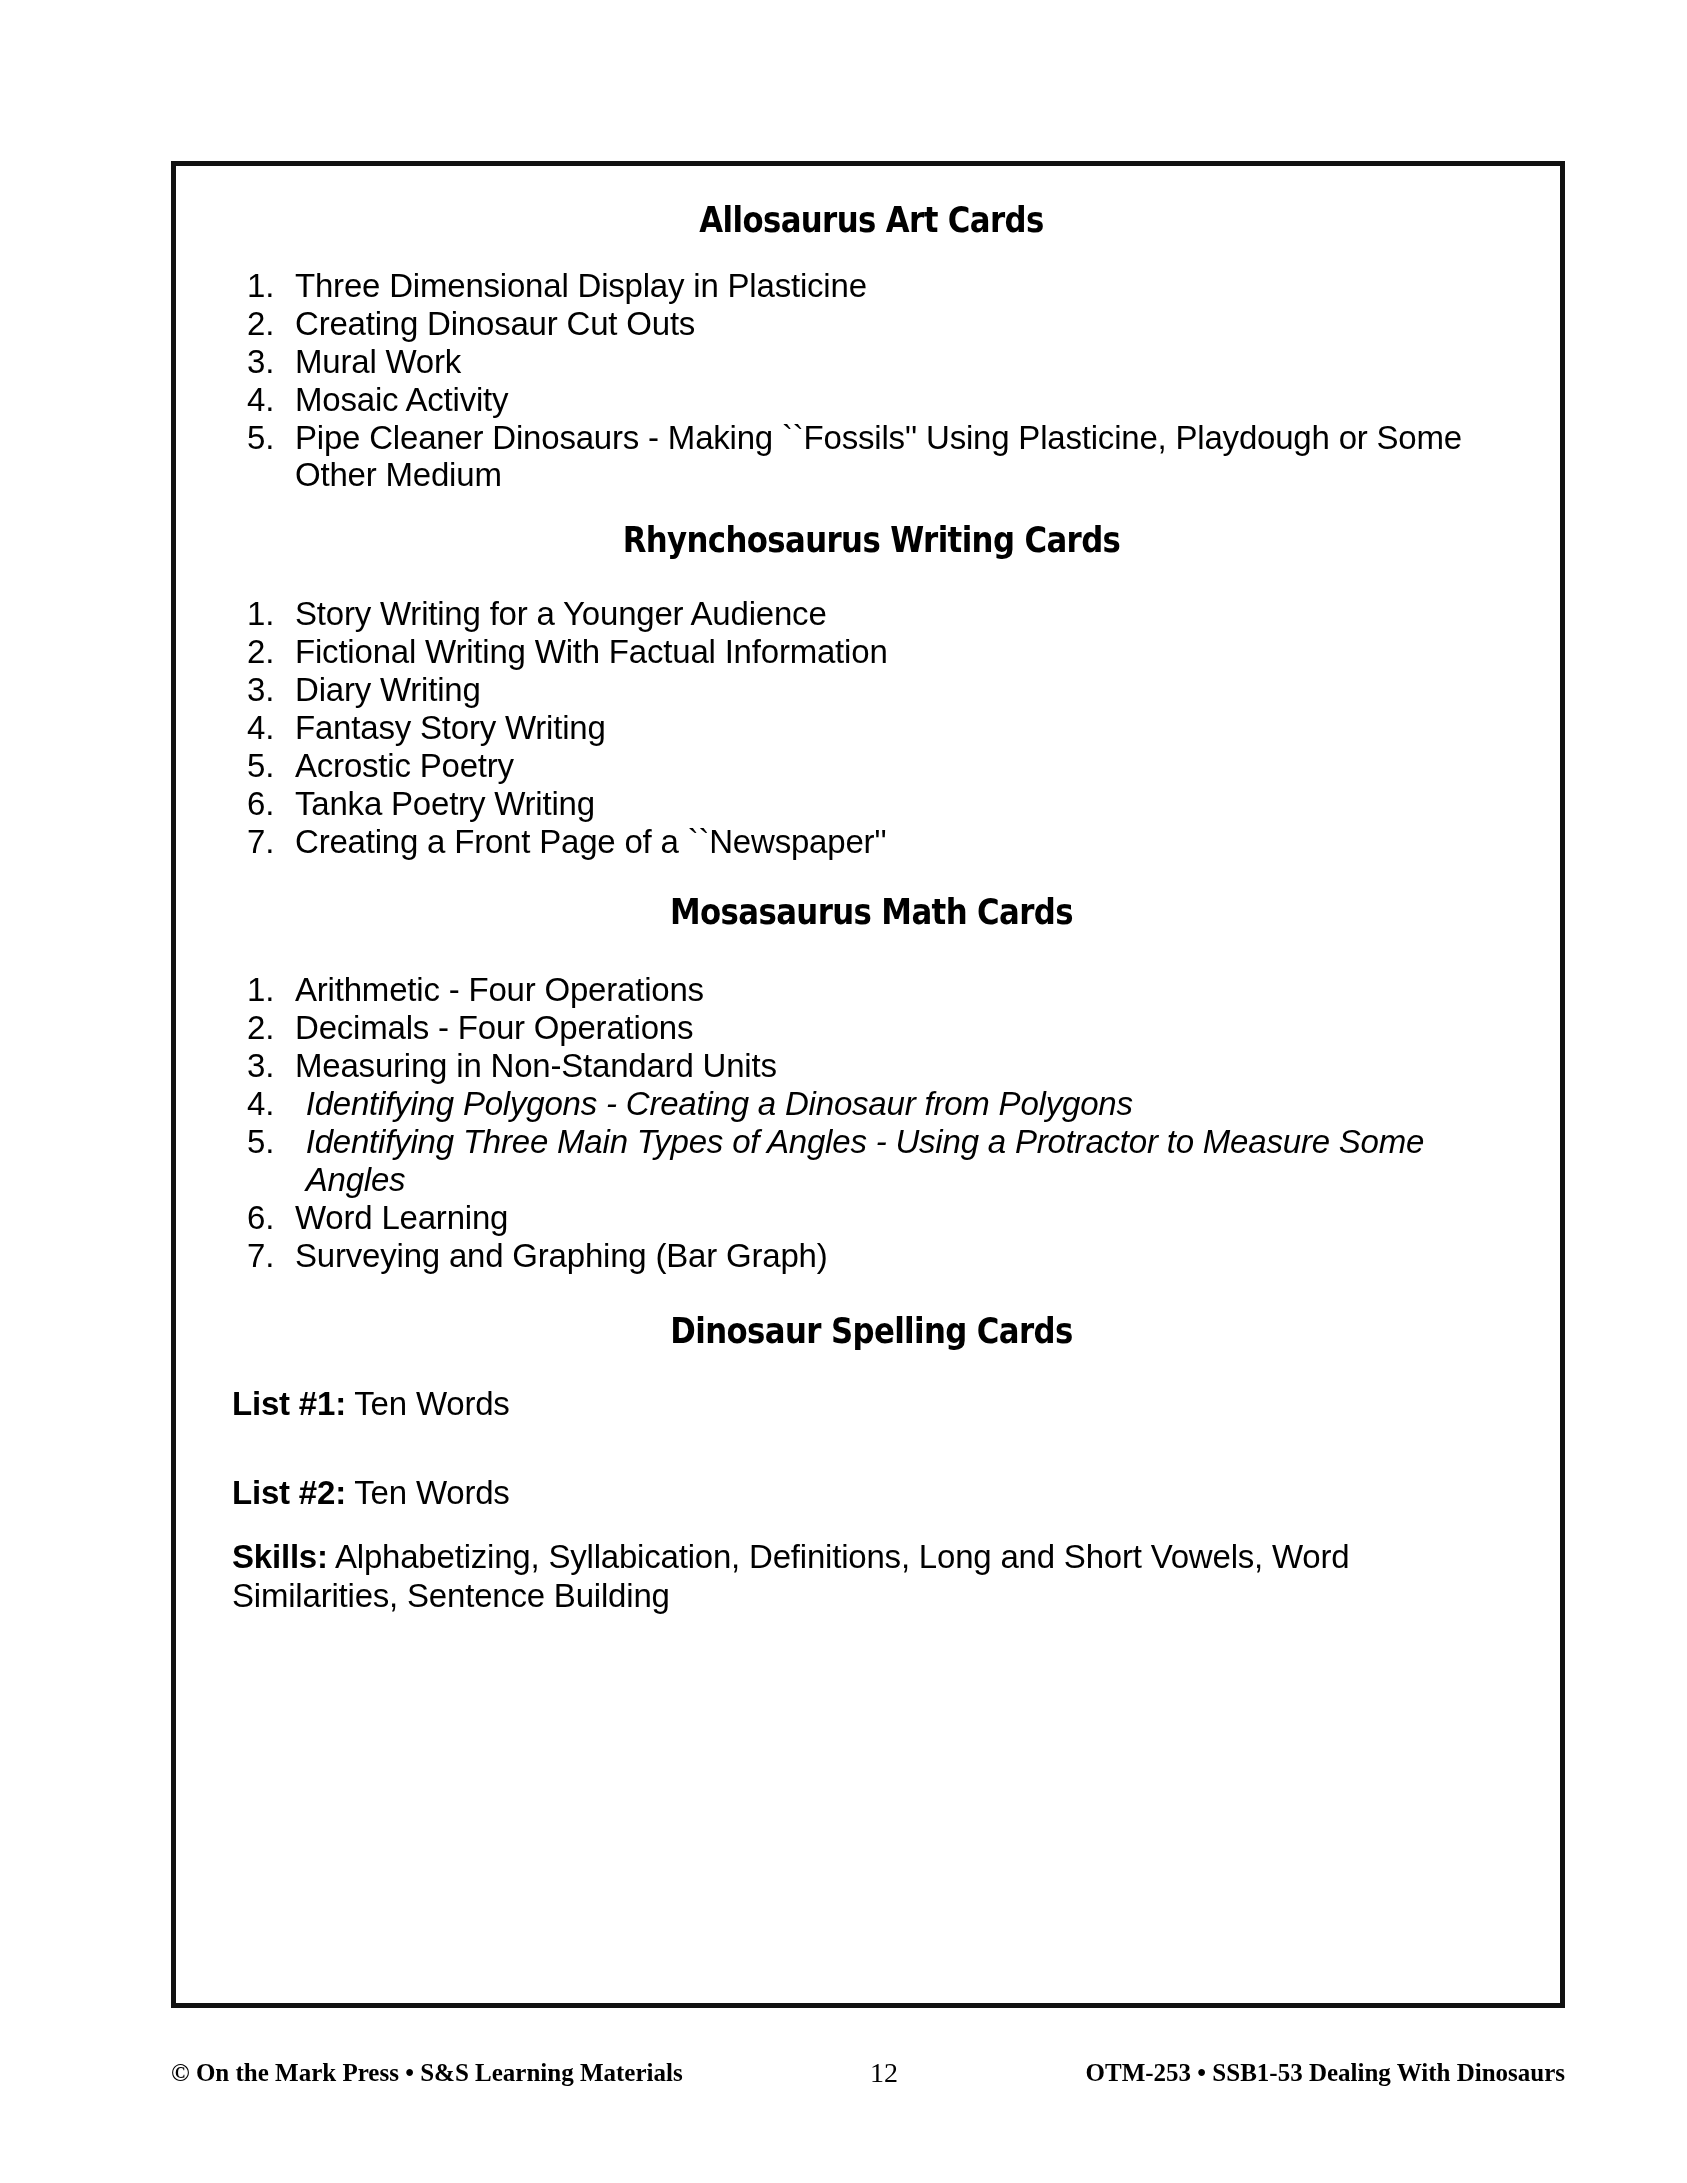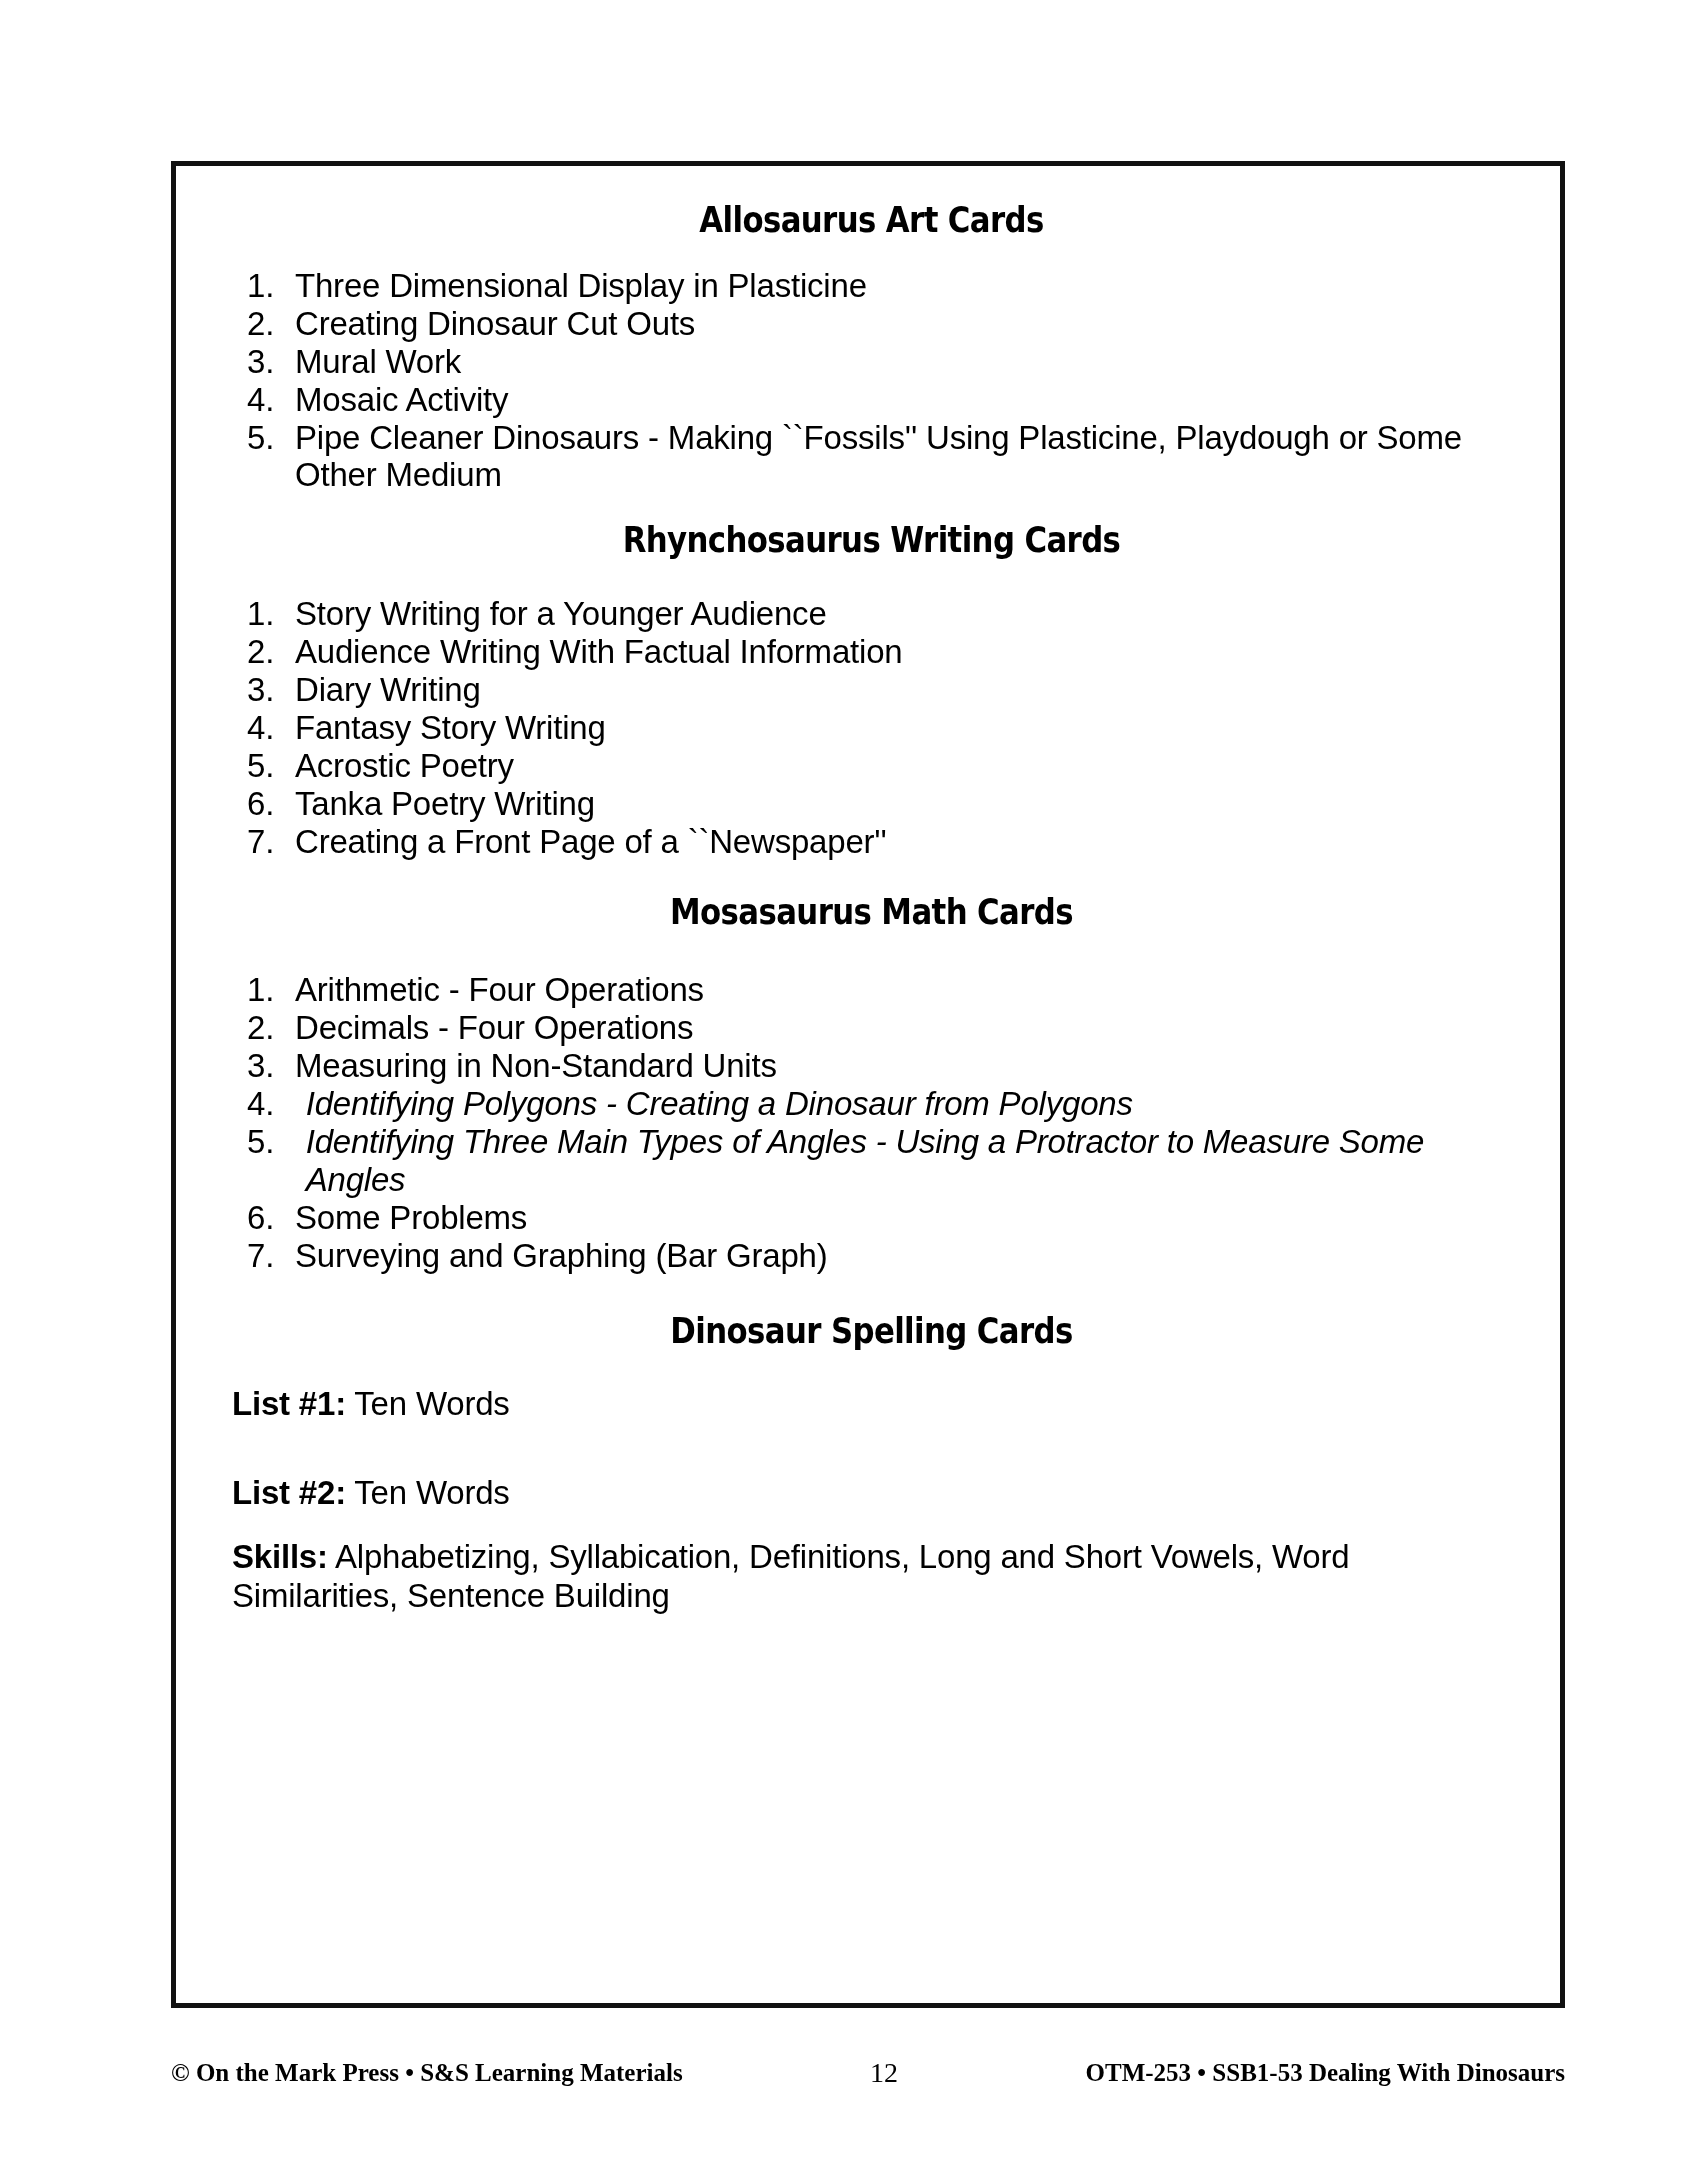--- a/index.html
+++ b/index.html
@@ -177,21 +177,21 @@
     </div>
     <div class="sp-after-h2"></div>
 
     <ol class="card-list">
       <li>
         <span class="num">1.</span>
         <span class="txt">Story Writing for a Younger Audience</span>
       </li>
       <li>
         <span class="num">2.</span>
-        <span class="txt">Audience Writing With Factual Information</span>
+        <span class="txt">Fictional Writing With Factual Information</span>
       </li>
       <li>
         <span class="num">3.</span>
         <span class="txt">Diary Writing</span>
       </li>
       <li>
         <span class="num">4.</span>
         <span class="txt">Fantasy Story Writing</span>
       </li>
       <li>
@@ -230,21 +230,21 @@
       <li class="extra-indent">
         <span class="num">4.</span>
         <span class="txt">Identifying Polygons - Creating a Dinosaur from Polygons</span>
       </li>
       <li class="extra-indent">
         <span class="num">5.</span>
         <span class="txt">Identifying Three Main Types of Angles - Using a Protractor to Measure Some Angles</span>
       </li>
       <li>
         <span class="num">6.</span>
-        <span class="txt">Some Problems</span>
+        <span class="txt">Word Learning</span>
       </li>
       <li>
         <span class="num">7.</span>
         <span class="txt">Surveying and Graphing (Bar Graph)</span>
       </li>
     </ol>
 
     <div class="sp-before-h4"></div>
     <div class="heading-block">
       <div class="section-heading">Dinosaur Spelling Cards</div>

